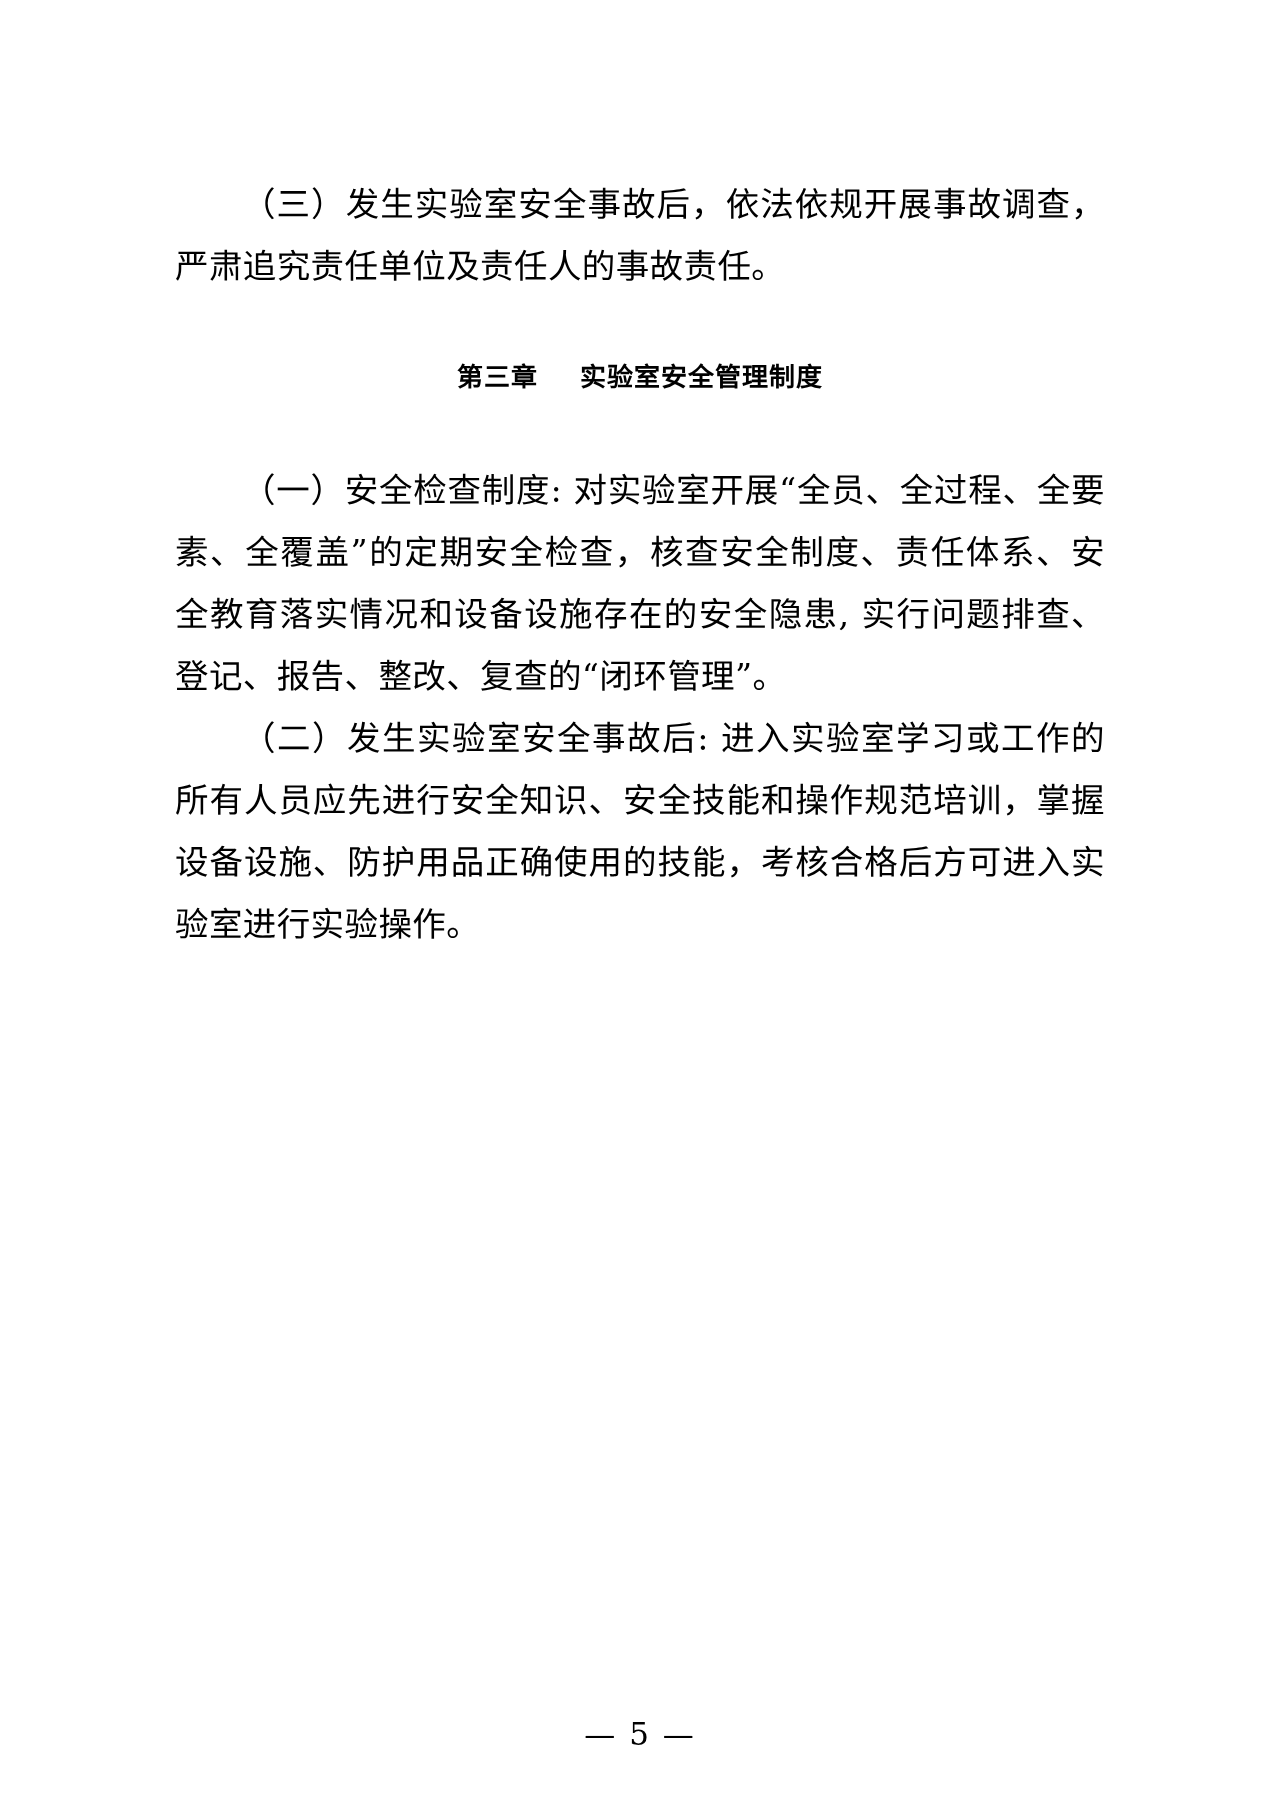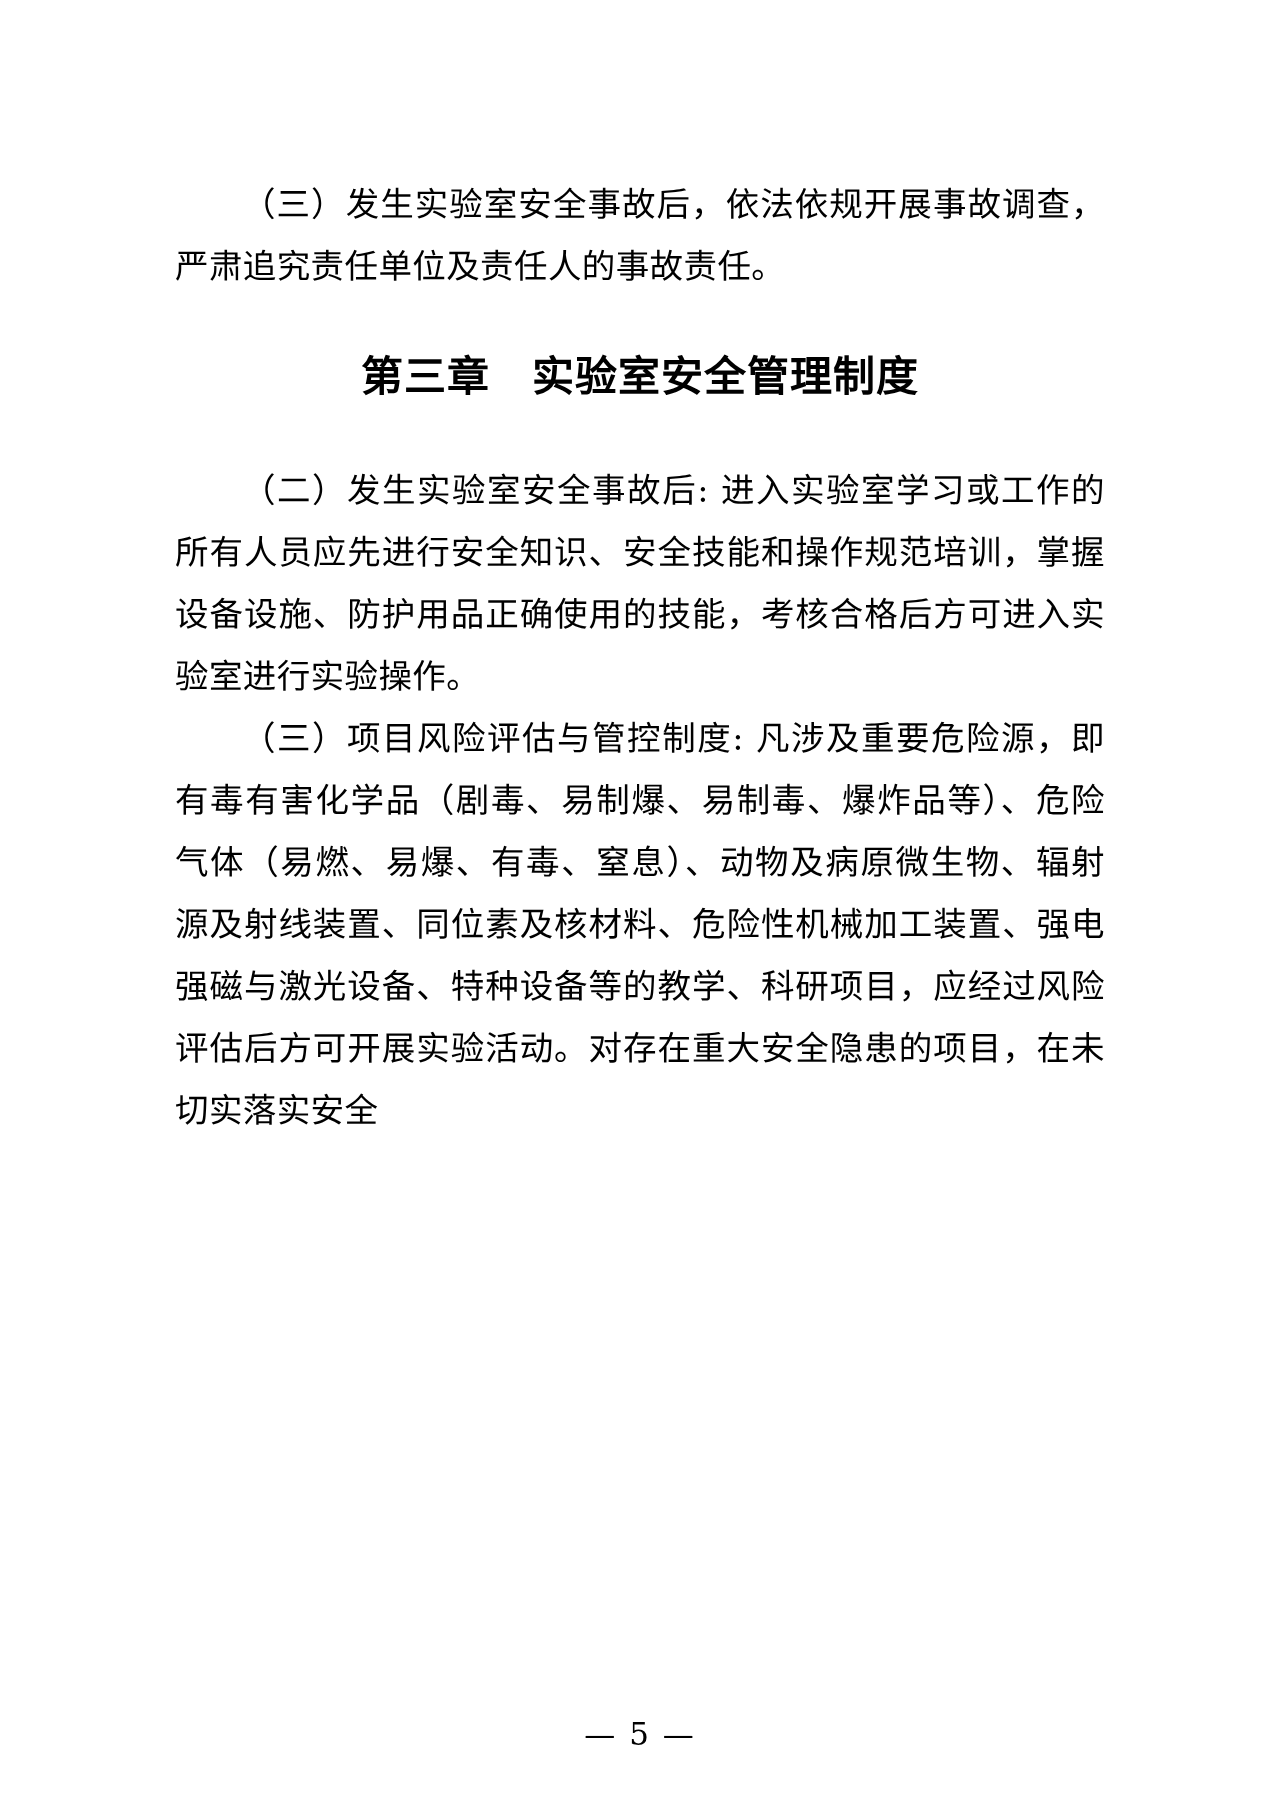--- a/index.html
+++ b/index.html
@@ -38,21 +38,21 @@
   .para + .para {
     margin-top: 0;
   }
   .gap-after-first {
     margin-bottom: 52px;
   }
   .chapter-title {
     text-align: center;
     font-family: "DejaVu Sans", "Liberation Sans", sans-serif;
     font-weight: bold;
-    font-size: 42px;
+    font-size: 26px;
     line-height: 54px;
     letter-spacing: 1px;
     margin: 0 0 56px 0;
   }
   .chapter-title .sp {
     display: inline-block;
     width: 42px;
   }
   .page-number {
     position: absolute;
@@ -73,22 +73,22 @@
   <div class="body-text">
 
     <p class="para gap-after-first">（三）发生实验室安全事故后，依法依规开展事故调查，严肃追究责任单位及责任人的事故责任。</p>
 
     <h2 class="chapter-title">
       <span>第三章</span><span class="sp"></span><span>实验室安全管理制度</span>
     </h2>
 
 
 
+    <p class="para">（一）安全检查制度: 对实验室开展“全员、全过程、全要素、全覆盖”的定期安全检查，核查安全制度、责任体系、安全教育落实情况和设备设施存在的安全隐患, 实行问题排查、登记、报告、整改、复查的“闭环管理”。</p>
 
     <p class="para">（二）发生实验室安全事故后: 进入实验室学习或工作的所有人员应先进行安全知识、安全技能和操作规范培训，掌握设备设施、防护用品正确使用的技能，考核合格后方可进入实验室进行实验操作。</p>
 
-    <p class="para">（三）项目风险评估与管控制度: 凡涉及重要危险源，即有毒有害化学品（剧毒、易制爆、易制毒、爆炸品等）、危险气体（易燃、易爆、有毒、窒息）、动物及病原微生物、辐射源及射线装置、同位素及核材料、危险性机械加工装置、强电强磁与激光设备、特种设备等的教学、科研项目，应经过风险评估后方可开展实验活动。对存在重大安全隐患的项目，在未切实落实安全</p>
 
   </div>
 
   <div class="page-number">— 5 —</div>
 
 </div>
 
 </body></html>

